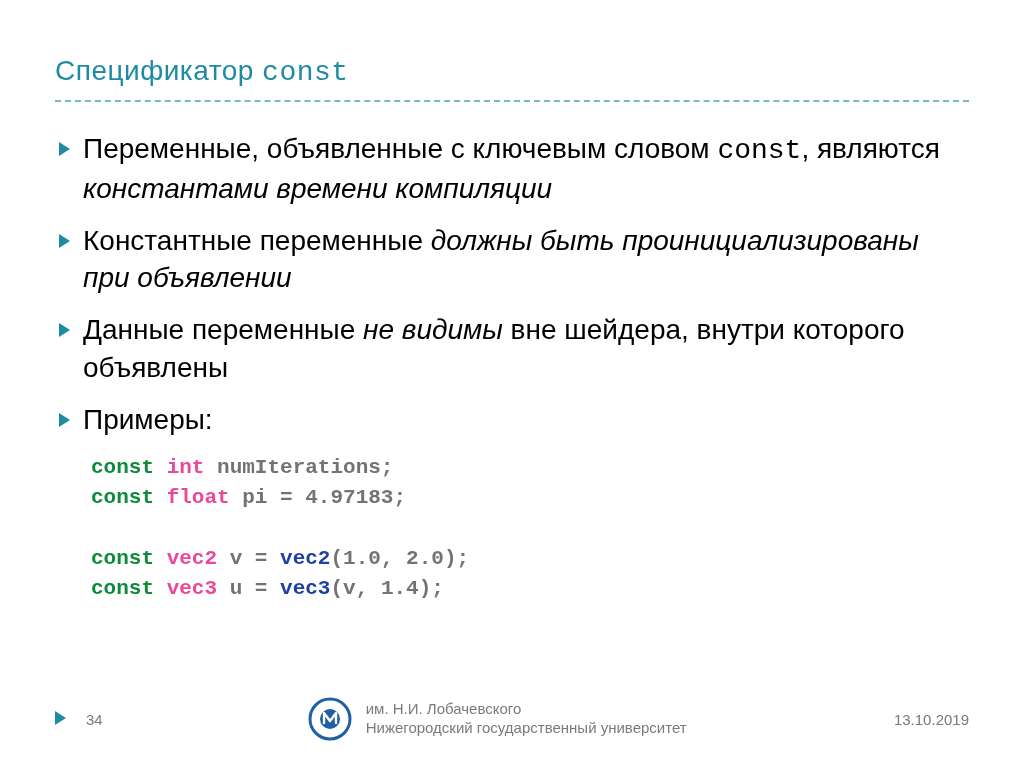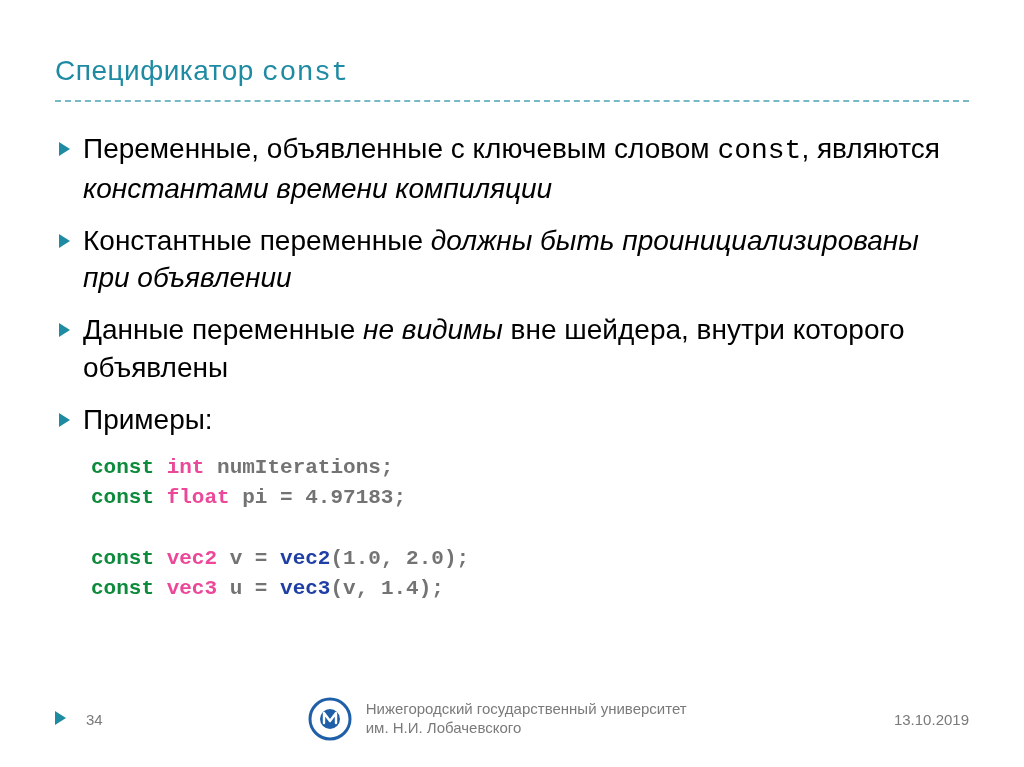--- a/index.html
+++ b/index.html
@@ -124,17 +124,17 @@
   <div class="footer-left">
     <span class="pg-arrow"></span>
     <span>34</span>
   </div>
   <svg class="logo" viewBox="0 0 44 44">
     <circle cx="22" cy="22" r="20" fill="none" stroke="#1f5fa8" stroke-width="3"></circle>
     <circle cx="22" cy="22" r="10" fill="#1f5fa8"></circle>
     <path d="M16 26 L16 16 L22 24 L28 16 L28 26" fill="none" stroke="#fff" stroke-width="2.4" stroke-linecap="round" stroke-linejoin="round"></path>
   </svg>
   <div class="footer-center">
+    <div>им. Н.И. Лобачевского</div>
     <div>Нижегородский государственный университет</div>
-    <div>им. Н.И. Лобачевского</div>
   </div>
   <div class="footer-right">13.10.2019</div>
 </div>
 
 </body></html>

